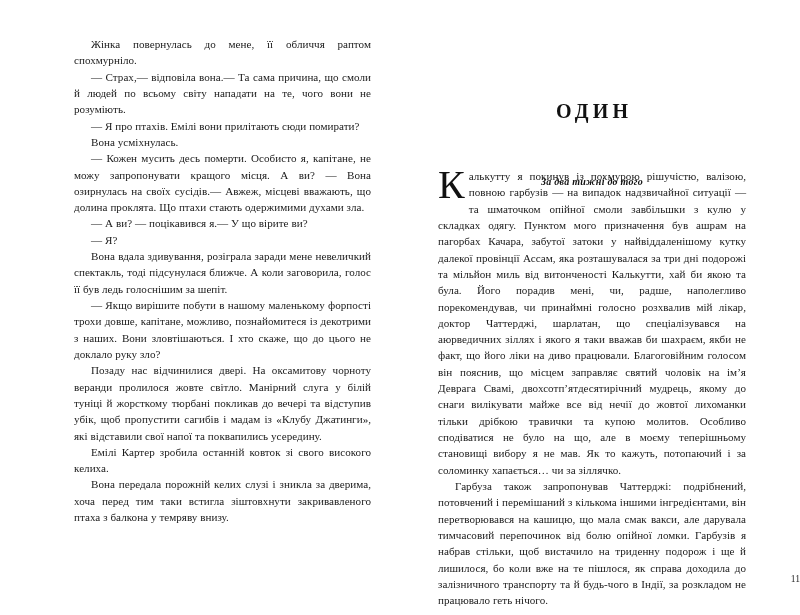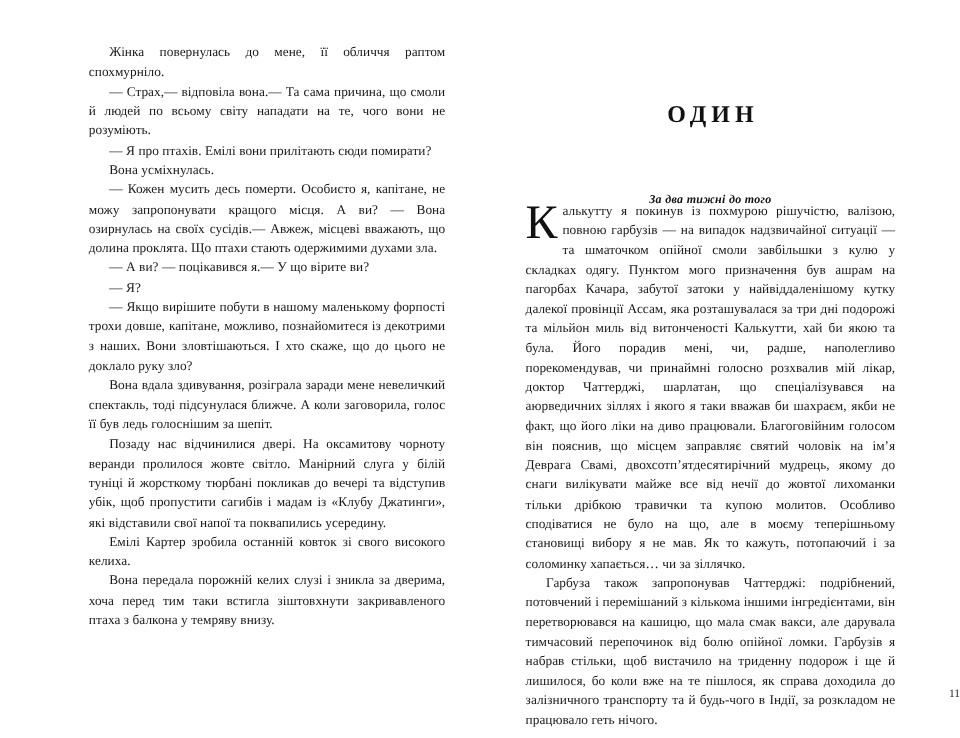--- a/index.html
+++ b/index.html
@@ -71,21 +71,21 @@
     top: 86px;
     width: 308px;
     text-align: center;
   }
   .chapter-title {
     font-size: 20px;
     font-weight: bold;
     letter-spacing: 4.2px;
     text-indent: 4.2px;
     line-height: 1;
-    margin: 0;
+    margin: 15px;
     color: #111111;
   }
   .chapter-sub {
     margin: 17px;
     padding-top: 38px;
     font-size: 10px;
     font-weight: bold;
     font-style: italic;
     letter-spacing: 0.25px;
     color: #111111;
@@ -141,22 +141,22 @@
 
   <div class="page-left">
     <div class="textblock-left">
       <p class="body">Жінка повернулась до мене, її обличчя раптом спохмурніло.</p>
       <p class="body">— Страх,— відповіла вона.— Та сама причина, що смоли й людей по всьому світу нападати на те, чого вони не розуміють.</p>
       <p class="body">— Я про птахів. Емілі вони прилітають сюди помирати?</p>
       <p class="body">Вона усміхнулась.</p>
       <p class="body">— Кожен мусить десь померти. Особисто я, капітане, не можу запропонувати кращого місця. А ви? — Вона озирнулась на своїх сусідів.— Авжеж, місцеві вважають, що долина проклята. Що птахи стають одержимими духами зла.</p>
       <p class="body">— А ви? — поцікавився я.— У що вірите ви?</p>
       <p class="body">— Я?</p>
+      <p class="body">Вона вдала здивування, розіграла заради мене невеличкий спектакль, тоді підсунулася ближче. А коли заговорила, голос її був ледь голоснішим за шепіт.</p>
       <p class="body">— Якщо вирішите побути в нашому маленькому форпості трохи довше, капітане, можливо, познайомитеся із декотрими з наших. Вони зловтішаються. І хто скаже, що до цього не доклало руку зло?</p>
-      <p class="body">Вона вдала здивування, розіграла заради мене невеличкий спектакль, тоді підсунулася ближче. А коли заговорила, голос її був ледь голоснішим за шепіт.</p>
       <p class="body">Позаду нас відчинилися двері. На оксамитову чорноту веранди пролилося жовте світло. Манірний слуга у білій туніці й жорсткому тюрбані покликав до вечері та відступив убік, щоб пропустити сагибів і мадам із «Клубу Джатинги», які відставили свої напої та поквапились усередину.</p>
       <p class="body">Емілі Картер зробила останній ковток зі свого високого келиха.</p>
       <p class="body">Вона передала порожній келих слузі і зникла за дверима, хоча перед тим таки встигла зіштовхнути закривавленого птаха з балкона у темряву внизу.</p>
     </div>
   </div>
 
   <div class="page-right">
 
     <div class="chapter-head">
       <h1 class="chapter-title">ОДИН</h1>

